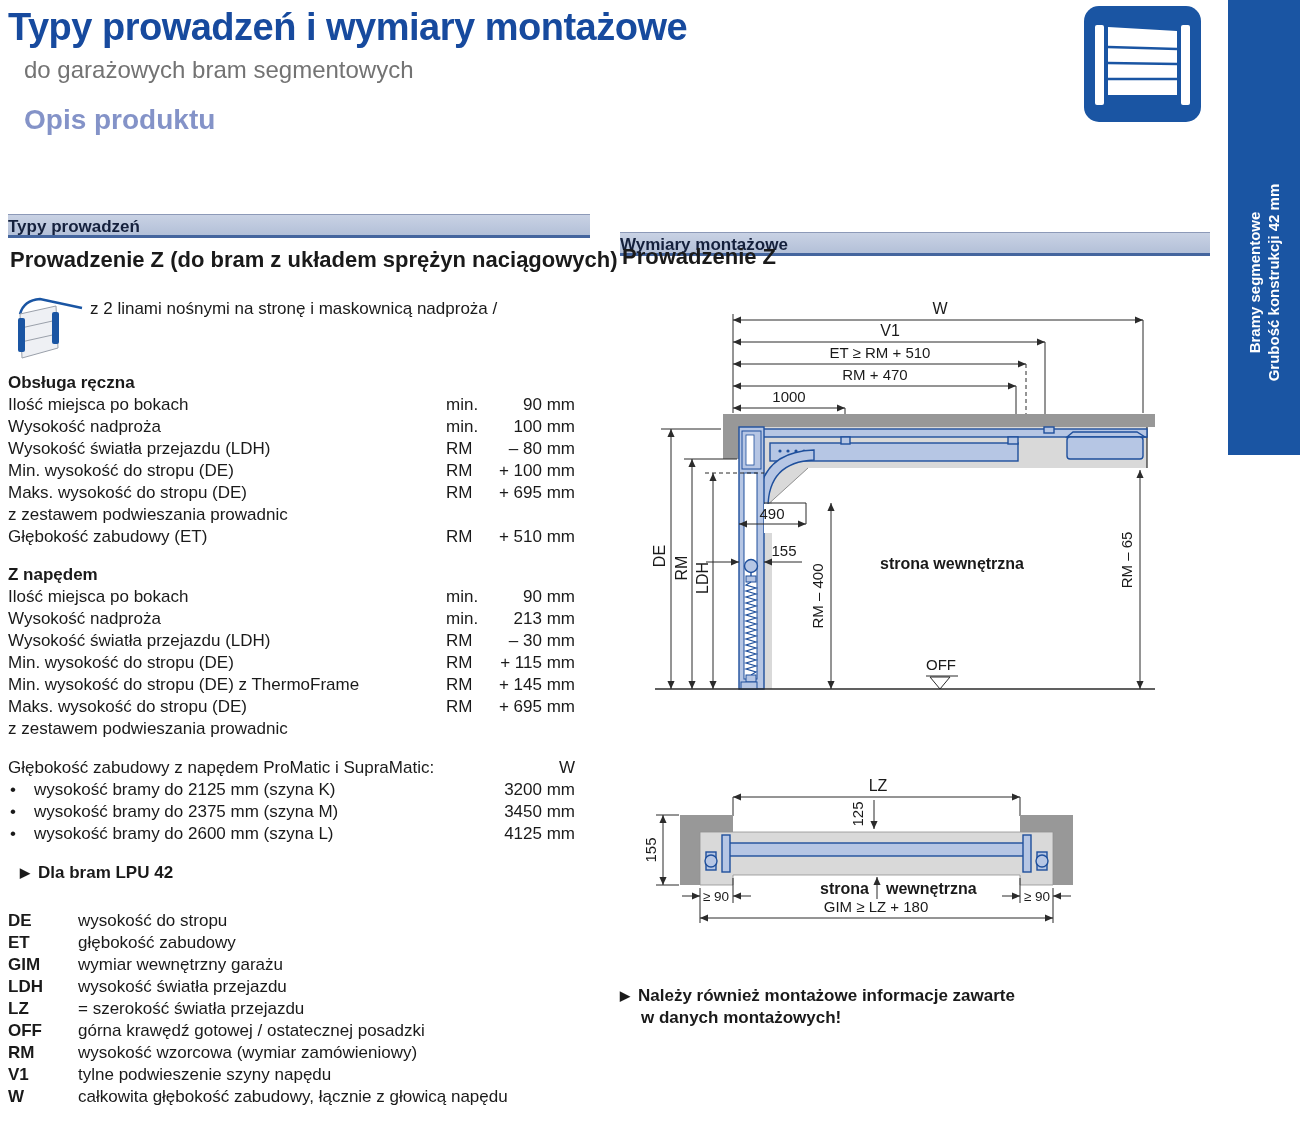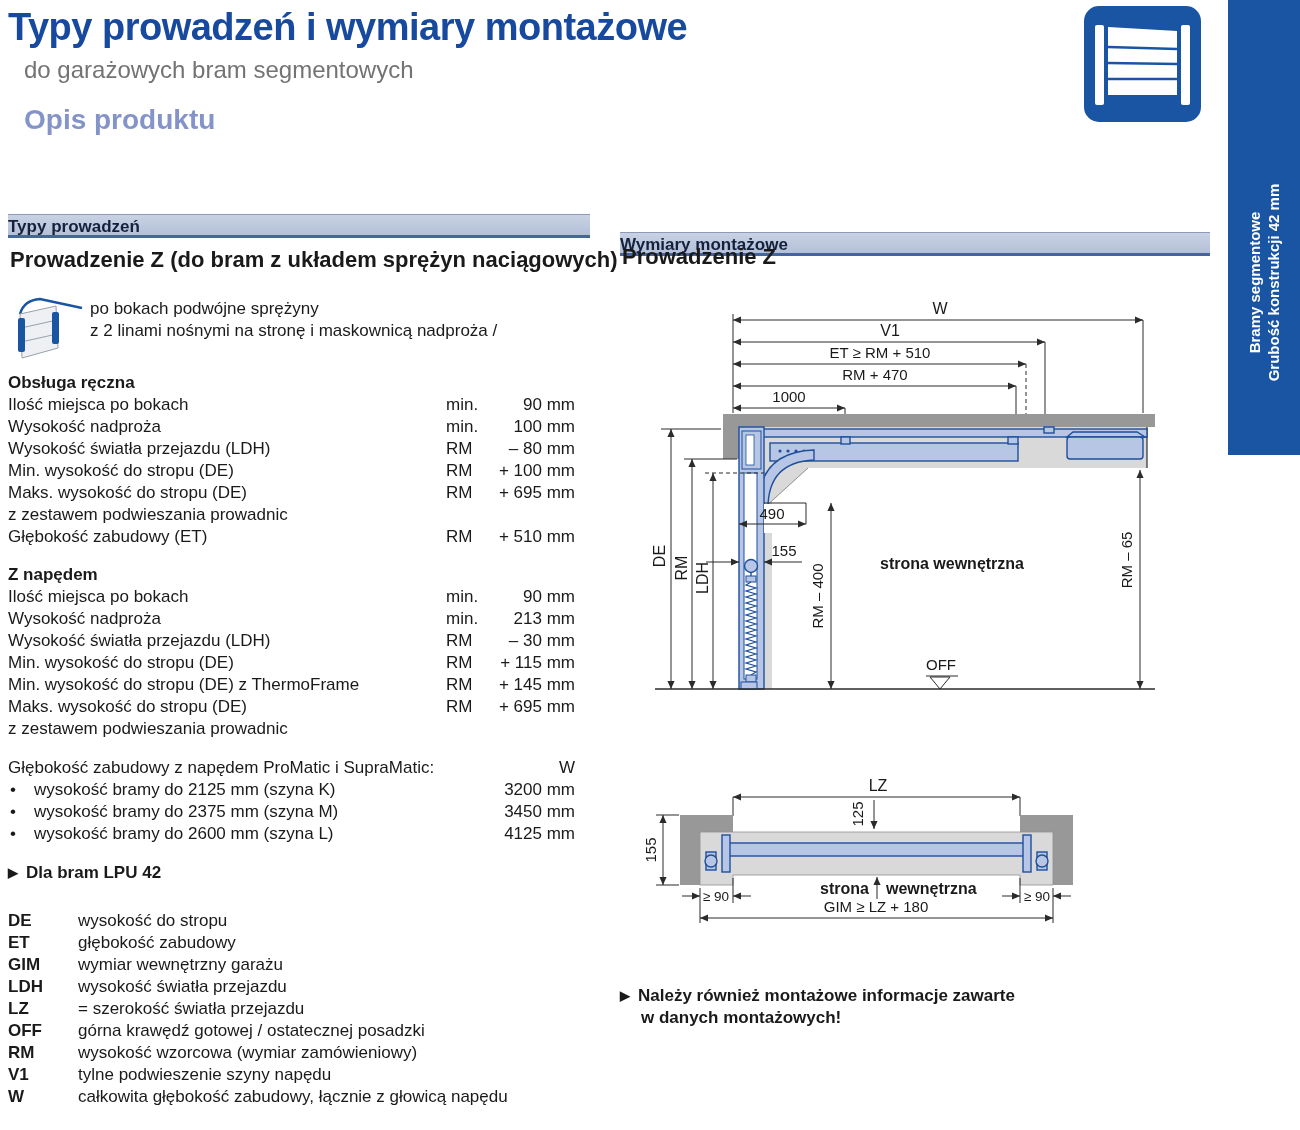--- a/index.html
+++ b/index.html
@@ -77,21 +77,20 @@
   <svg width="82" height="78" viewBox="0 0 82 78">
     <path d="M14 22 Q 18 8 34 7 L 76 16" fill="none" stroke="#1a55a3" stroke-width="2.5"></path>
     <path d="M14 22 L50 14 L52 56 L16 66 Z" fill="#eef0f4" stroke="#9aa0aa" stroke-width="1"></path>
     <line x1="15" y1="36" x2="51" y2="28" stroke="#9aa0aa" stroke-width="1"></line>
     <line x1="15" y1="50" x2="51" y2="42" stroke="#9aa0aa" stroke-width="1"></line>
     <rect x="12" y="26" width="7" height="34" rx="2" fill="#1a55a3"></rect>
     <rect x="46" y="20" width="7" height="32" rx="2" fill="#1a55a3"></rect>
   </svg>
 </div>
 <div class="abs txt" style="left:90px;top:298px;" id="intro-lines">
-    <div>po bokach podwójne sprężyny</div>
     <div>z 2 linami nośnymi na stronę i maskownicą nadproża /</div>
   </div>
 
 <div class="abs spec-block" style="left:8px;top:372px;">
   <div class="spec-title">Obsługa ręczna</div>
   <div id="manual-rows">
       <div class="spec-row">
         <span class="sp-label">Ilość miejsca po bokach</span>
         <span class="sp-ref">min.</span>
         <span class="sp-val">90 mm</span>
@@ -183,21 +182,21 @@
         <span class="sp-val">3450 mm</span>
       </div>
       <div class="spec-row">
         <span class="dp-bullet">•</span>
         <span class="dp-label">wysokość bramy do 2600 mm (szyna L)</span>
         <span class="sp-val">4125 mm</span>
       </div>
     </div>
 </div>
 
-<div class="abs note" style="left:8px;top:862px;">
+<div class="abs note" style="left:20px;top:862px;">
   <span class="tri">▶</span><span>Dla bram LPU 42</span>
 </div>
 
 <div class="abs" style="left:8px;top:910px;width:582px;" id="legend-rows">
     <div class="lg-row">
       <span class="lg-term">DE</span>
       <div class="lg-desc">wysokość do stropu</div>
     </div>
     <div class="lg-row">
       <span class="lg-term">ET</span>

